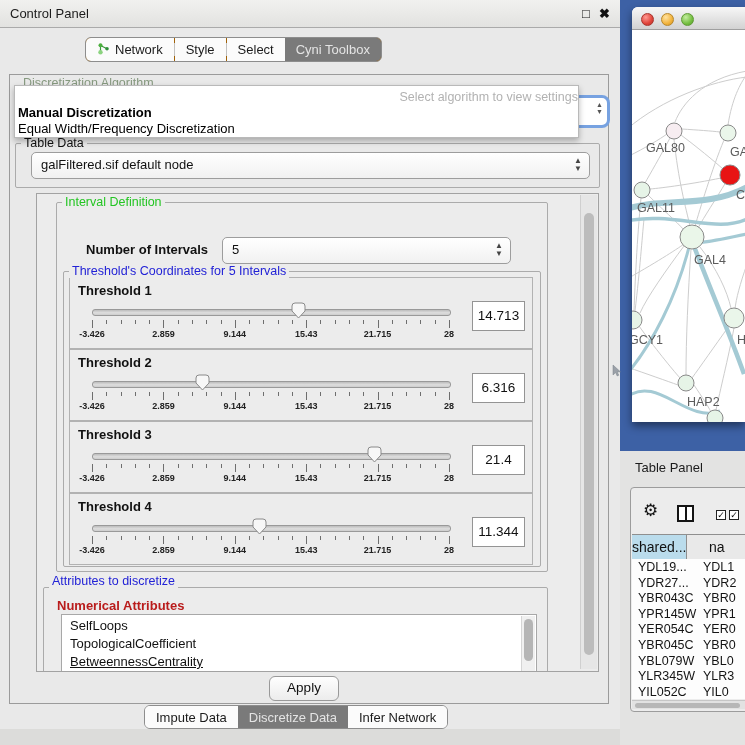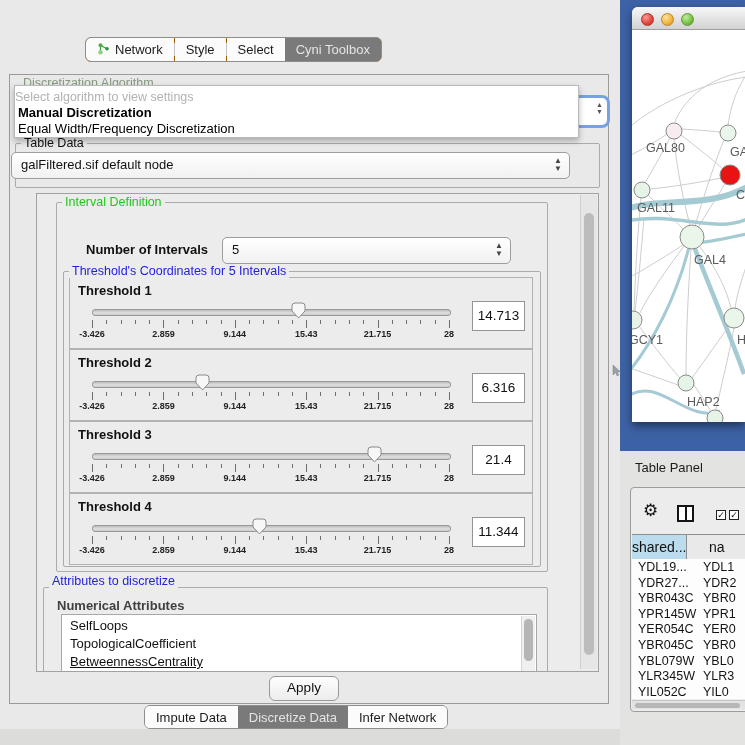--- a/index.html
+++ b/index.html
@@ -21,50 +21,50 @@
   .tab .ticon{margin-right:5px;display:inline-block}
   
   #outerbox{left:9px;top:74px;width:598px;height:628px;border:1px solid #9b9b9b;background:#e9e9e9}
   .grouptitle{font-size:12.5px;color:#111;background:#e9e9e9;padding:0 3px;z-index:3}
   .groupbox{border:1px solid #ababab;border-radius:2px;background:transparent}
   #algo-title{left:20px;top:76px;color:#86997f;font-size:12.5px;z-index:2}
   #algo-combo-fragment{left:558px;top:95px;width:46px;height:27px;border:3px solid #77a2e1;border-radius:8px;background:#fff;z-index:4}
   #algo-combo-fragment .steppers{position:absolute;right:4px;top:3px;font-size:7px;line-height:7px;color:#555;text-align:center}
   
   #algo-popup{left:14px;top:85px;width:563px;height:51px;background:#fff;border:1px solid #b9b9b9;box-shadow:0 3px 6px rgba(0,0,0,.28);z-index:50}
-  #popup-prompt{left:0;top:4px;width:100%;text-align:left;font-size:12.5px;color:#b2b2b2}
+  #popup-prompt{left:0;top:4px;width:100%;text-align:right;font-size:12.5px;color:#b2b2b2}
   .popup-item{left:3px;font-size:13px;color:#000;white-space:nowrap}
   #popup-item-0{top:19px;font-weight:bold}
   #popup-item-1{top:35px}
   
   #tabledata-box{left:15px;top:143px;width:583px;height:43px}
   #tabledata-title{left:21px;top:136px}
   .combo{background:linear-gradient(#ffffff,#f1f1f1);border:1px solid #9d9d9d;border-radius:5px;font-size:13px;color:#111}
   .combo .cval{position:absolute;left:9px;top:4px;white-space:nowrap}
   .combo .steppers{position:absolute;right:7px;top:4px;font-size:8px;line-height:8px;color:#444;text-align:center}
-  #tabledata-combo{left:11px;top:152px;width:557px;height:25px}
+  #tabledata-combo{left:31px;top:152px;width:557px;height:25px}
   
   #scrollpanel{left:36px;top:193px;width:561px;height:477px;border:1px solid #a2a2a2;background:#ececec;overflow:hidden}
   #interval-box{left:19px;top:8px;width:490px;height:368px}
   #interval-title{left:25px;top:1px;color:#24c523;background:#ececec}
   #numint-label{left:49px;top:48px;font-size:13px;font-weight:bold;color:#111}
   #numint-combo{left:185px;top:43px;width:287px;height:25px}
   #thresholds-box{left:26px;top:77px;width:476px;height:294px}
   #thresholds-title{left:32px;top:70px;color:#2222d6;background:#ececec}
   #thresholds{left:32px;top:83px;width:464px;height:290px}
   .th-panel{position:absolute;left:0;width:462px;height:70px;border:1px solid #b2b2b2;background:#ececec}
   .th-title{position:absolute;left:8px;top:5px;font-size:13px;font-weight:bold;color:#111}
   .th-track{position:absolute;left:22px;top:31px;width:357px;height:5px;border:1px solid #999;border-radius:3px;background:linear-gradient(#bcbcbc,#dedede 55%,#cccccc)}
   .th-handle{position:absolute;top:24px;width:15px;height:17px}
   .th-tick{position:absolute;width:1px;background:#6e6e6e}
   .th-ticklabel{position:absolute;top:51px;width:44px;text-align:center;font-size:9px;font-weight:bold;color:#222}
   .th-value{position:absolute;left:402px;top:23px;width:51px;height:28px;background:#fff;border:1px solid #949494;font-size:13.5px;color:#111;text-align:center;line-height:28px}
   #attr-box{left:6px;top:393px;width:503px;height:90px}
   #attr-title{left:12px;top:380px;color:#2222d6;background:#ececec}
-  #attr-subtitle{left:20px;top:404px;font-size:13px;font-weight:bold;color:#404040}
+  #attr-subtitle{left:20px;top:404px;font-size:13px;font-weight:bold;color:#b91c1c}
   #attr-list{left:24px;top:420px;width:474px;height:57px;background:#fff;border:1px solid #a8a8a8;overflow:hidden}
   .attr-item{position:absolute;left:8px;font-size:13px;color:#111;white-space:nowrap}
   #attr-scroll{position:absolute;right:1px;top:1px;width:13px;height:55px;background:#f0f0f0;border-left:1px solid #d5d5d5}
   #attr-thumb{position:absolute;left:2px;top:3px;width:9px;height:42px;background:#b5b5b5;border-radius:5px}
   #cp-vscroll{left:543px;top:1px;width:16px;height:474px;background:#e6e6e6;border-left:1px solid #cfcfcf}
   #cp-vthumb{position:absolute;left:3px;top:18px;width:10px;height:442px;background:#bcbcbc;border-radius:6px}
   
   #apply-btn{left:269px;top:676px;width:68px;height:23px;background:linear-gradient(#fefefe,#ececec);border:1px solid #999;border-radius:6px;font-size:13.5px;color:#111;text-align:center;line-height:22px}
   #bottom-tabbar{left:144px;top:705px;height:22px;display:flex;border:1px solid #8d8d8d;border-radius:6px;background:#fbfbfb;overflow:hidden}
   #below-strip{left:0;top:729px;width:620px;height:16px;background:#dcdcda}
@@ -95,20 +95,25 @@
   .tp-c1{position:absolute;left:71px;top:1px}
   #tp-hscroll{position:absolute;left:1px;top:212px;width:113px;height:8px;background:#e2e2e2;border-top:1px solid #c6c6c6}
   #tp-hthumb{position:absolute;left:3px;top:1.5px;width:105px;height:5px;background:#b7b7b7;border-radius:3px}
   #mouse-cursor{left:612px;top:364px;width:9px;height:13px;z-index:60}
 </style>
 </head>
 <body>
 
 <div class="abs" id="control-panel">
 
+  <div class="abs" id="cp-titlebar">
+    <span class="abs" id="cp-title">Control Panel</span>
+    <span class="abs winbtn" id="btn-float">□</span>
+    <span class="abs winbtn" id="btn-close">✖</span>
+  </div>
 
   <div class="abs" id="tabbar">
     <div class="tab">
       <span class="ticon">
         <svg width="13" height="13" viewBox="0 0 13 13">
             <path d="M3.5 3.5 L9.5 6.5 M3.5 10 L3.5 3.5" stroke="#3d9a3d" stroke-width="1.2" fill="none"></path>
             <circle cx="3.5" cy="3.2" r="2" fill="#4caf3f"></circle>
             <circle cx="3.5" cy="10.2" r="2.2" fill="#8bd37f"></circle>
             <circle cx="10" cy="6.8" r="1.8" fill="#2f8f3a"></circle>
           </svg>

